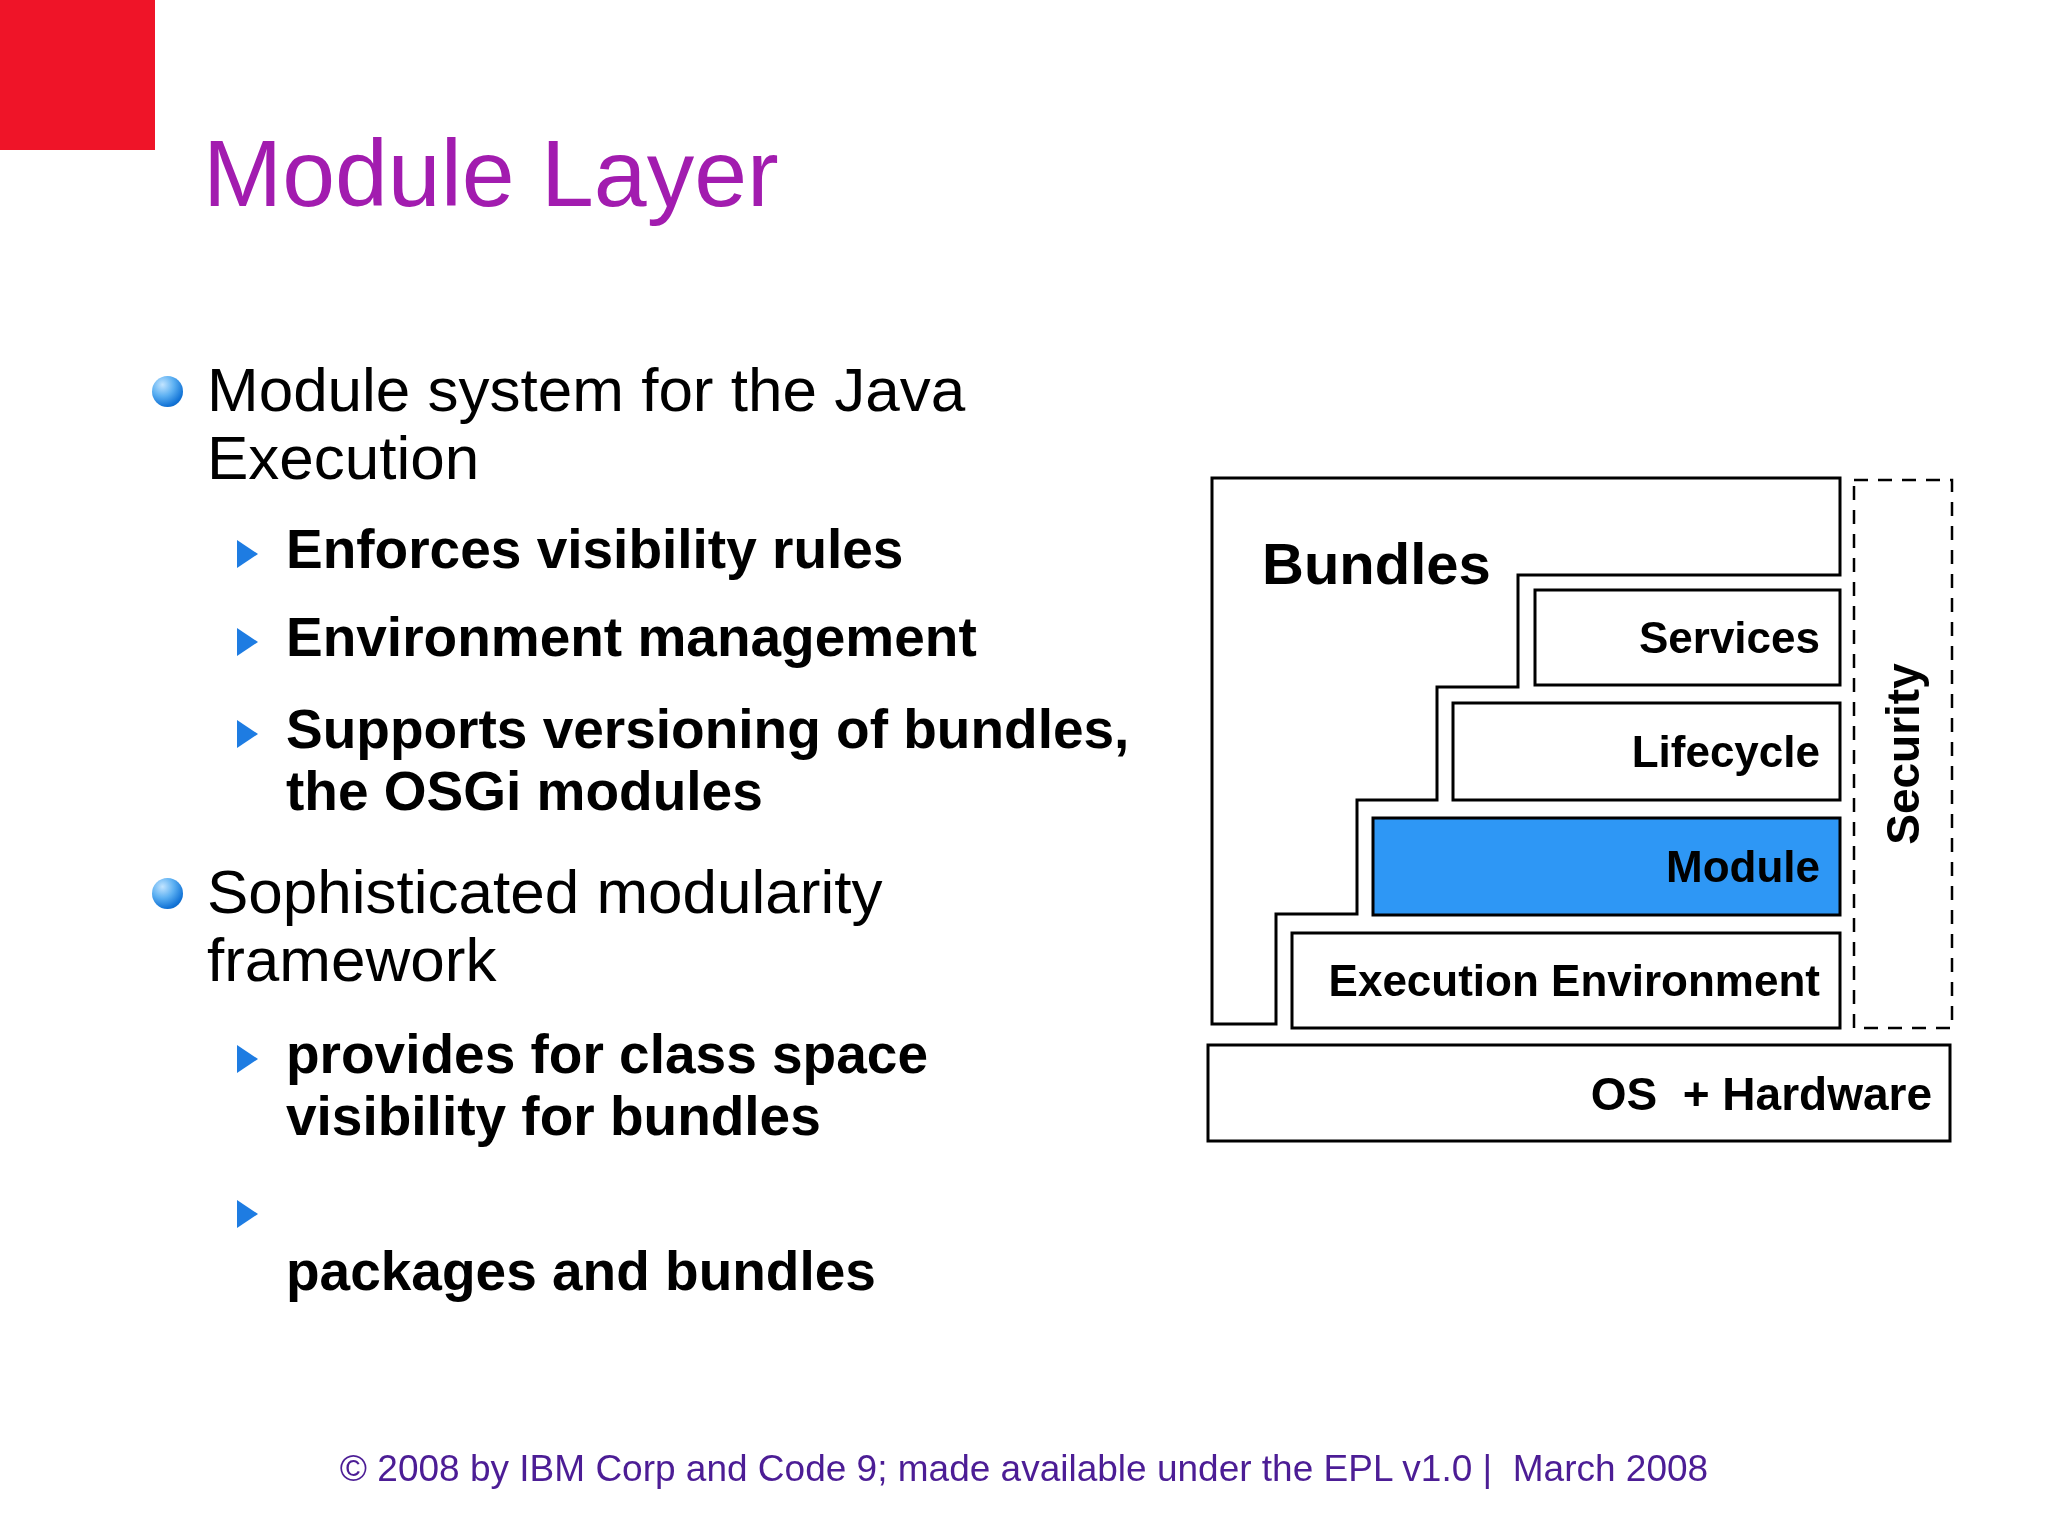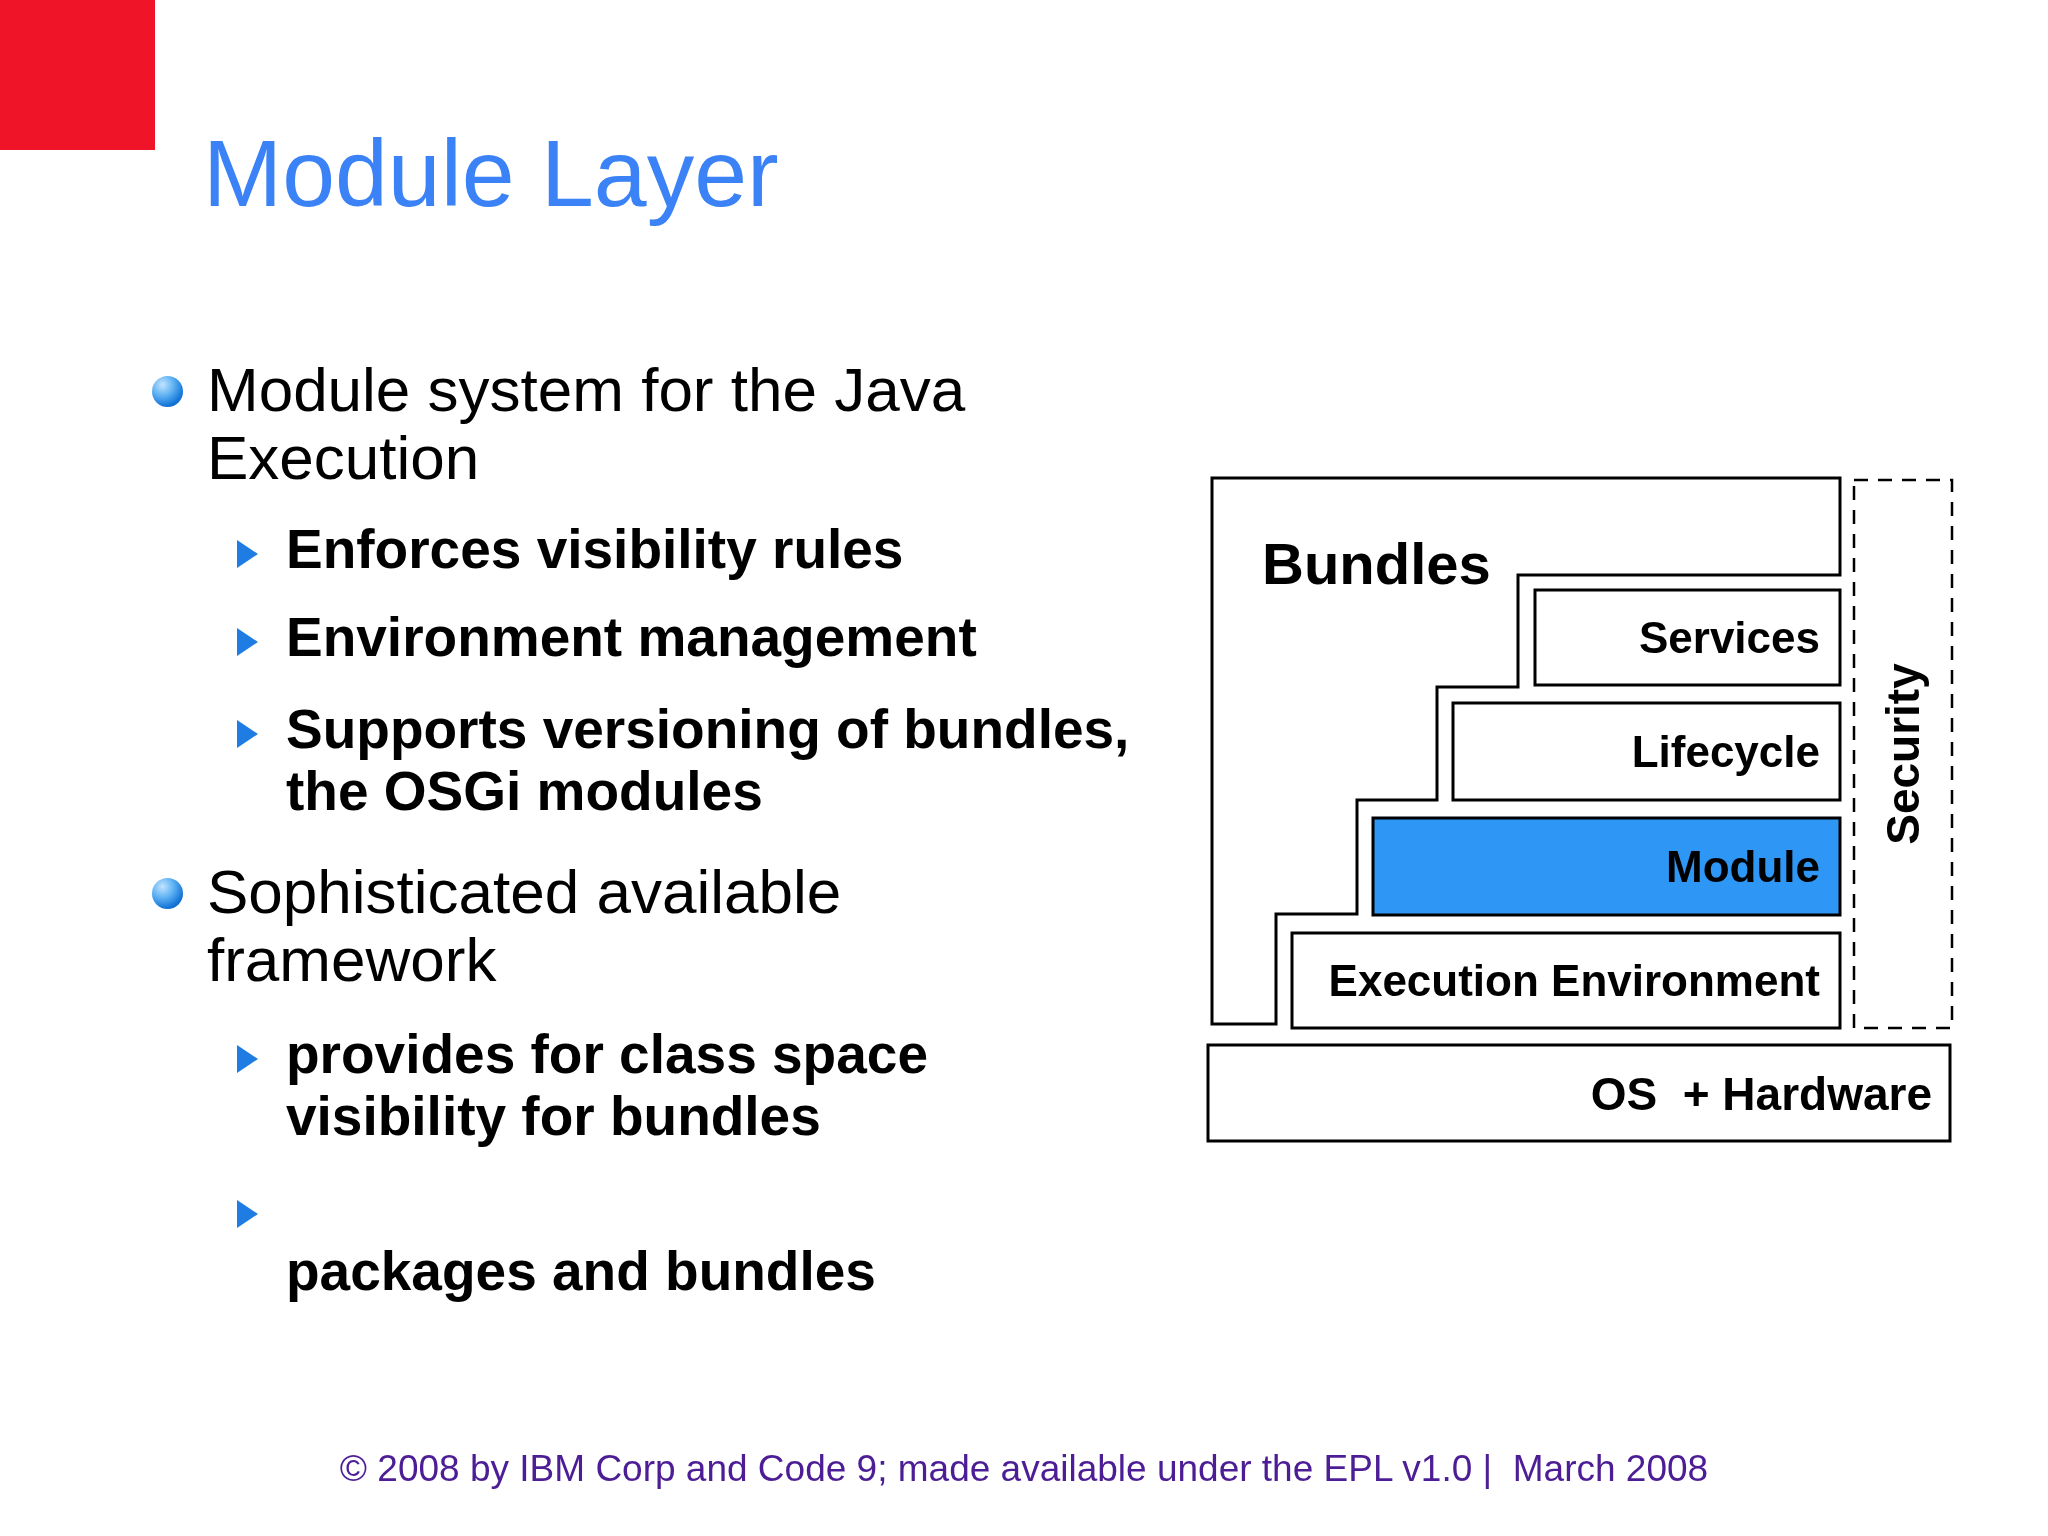--- a/index.html
+++ b/index.html
@@ -4,21 +4,21 @@
 <style>
   html,body{margin:0;padding:0;background:#ffffff;}
   #slide{
     position:relative;width:2048px;height:1536px;background:#ffffff;overflow:hidden;
     font-family:"Liberation Sans","DejaVu Sans",sans-serif;color:#000;
   }
   
   #accent-square{position:absolute;left:0;top:0;width:155px;height:150px;background:#EF1428;}
   #title{
     position:absolute;left:203px;top:62px;font-size:95px;line-height:1;
-    font-weight:400;color:#3b82f6;white-space:nowrap;
+    font-weight:400;color:#a21caf;white-space:nowrap;
   }
   
   .b{position:absolute;white-space:nowrap;}
   .b .txt{display:block;}
   .l1 .txt{font-size:62px;line-height:68px;}
   .l2 .txt{font-size:55px;line-height:62px;}
   .l1{left:207px;}
   .l2{left:286px;font-weight:bold;}
   .sphere{
     position:absolute;left:-55px;width:31px;height:31px;border-radius:50%;
@@ -61,21 +61,21 @@
     <span class="txt"><span>Environment management</span></span>
   </div>
 
   <div class="b l2" style="top:698px">
     <span class="tri" style="top:22px"></span>
     <span class="txt"><span>Supports versioning of bundles,</span><br><span>the OSGi modules</span></span>
   </div>
 
   <div class="b l1" style="top:858px">
     <span class="sphere" style="top:20px"></span>
-    <span class="txt"><span>Sophisticated available</span><br><span>framework</span></span>
+    <span class="txt"><span>Sophisticated modularity</span><br><span>framework</span></span>
   </div>
 
   <div class="b l2" style="top:1023px">
     <span class="tri" style="top:22px"></span>
     <span class="txt"><span>provides for class space</span><br><span>visibility for bundles</span></span>
   </div>
 
   <div class="b l2" style="top:1178px">
     <span class="tri" style="top:22px"></span>
     <span class="txt"><br><span>packages and bundles</span></span>

